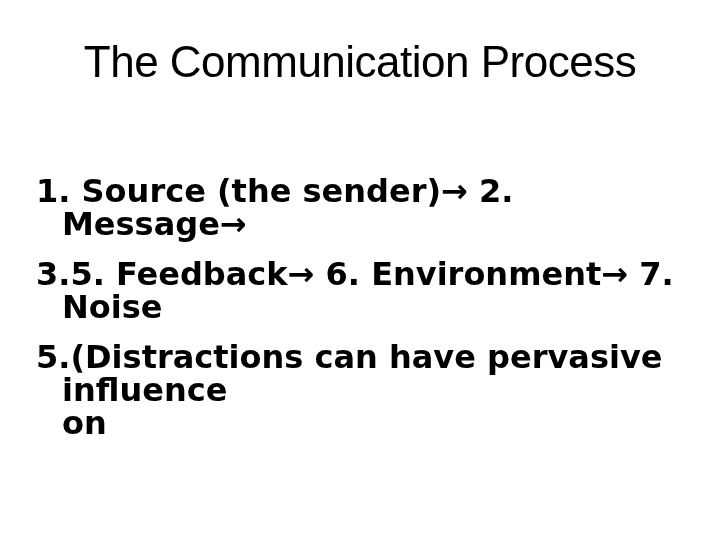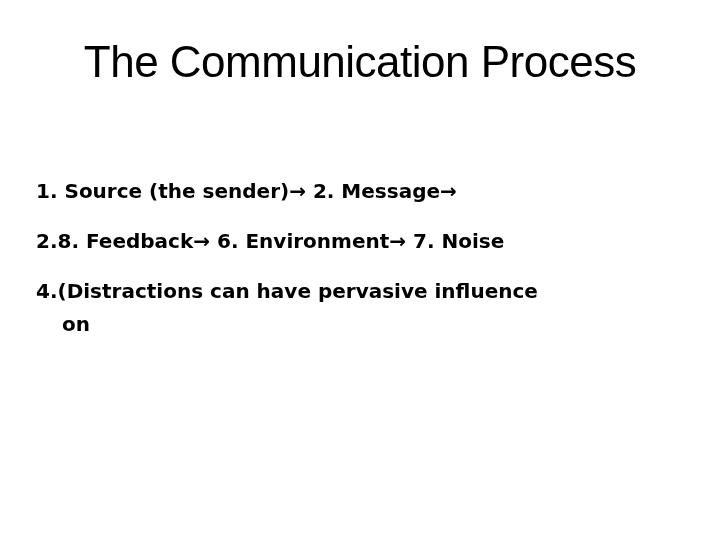--- a/index.html
+++ b/index.html
@@ -25,34 +25,34 @@
     line-height: 1.2;
     letter-spacing: -0.5px;
     color: #000000;
   }
   .body-list {
     margin: 86px 20px 0 36px;
   }
   .list-item {
     font-family: "DejaVu Sans", sans-serif;
     font-weight: bold;
-    font-size: 20px;
+    font-size: 32px;
     line-height: 33px;
     margin: 0 0 17px 0;
     padding-left: 26px;   
     text-indent: -26px;
     white-space: pre-line; 
     color: #000000;
   }
 </style>
 </head>
 <body>
 
 <div class="slide">
   <h1 class="slide-title">The Communication Process</h1>
 
   <div class="body-list">
     <p class="list-item">1. Source (the sender)→ 2. Message→</p>
-    <p class="list-item">2.8. Feedback→ 6. Environment→ 7. Noise</p>
-    <p class="list-item">4.(Distractions can have pervasive influence
+    <p class="list-item">3.5. Feedback→ 6. Environment→ 7. Noise</p>
+    <p class="list-item">5.(Distractions can have pervasive influence
 on</p>
   </div>
 </div>
 
 </body></html>

